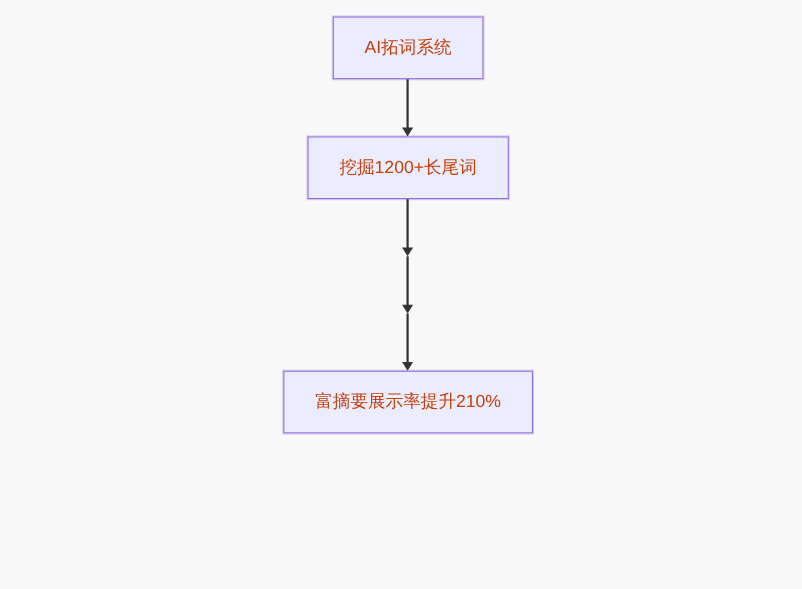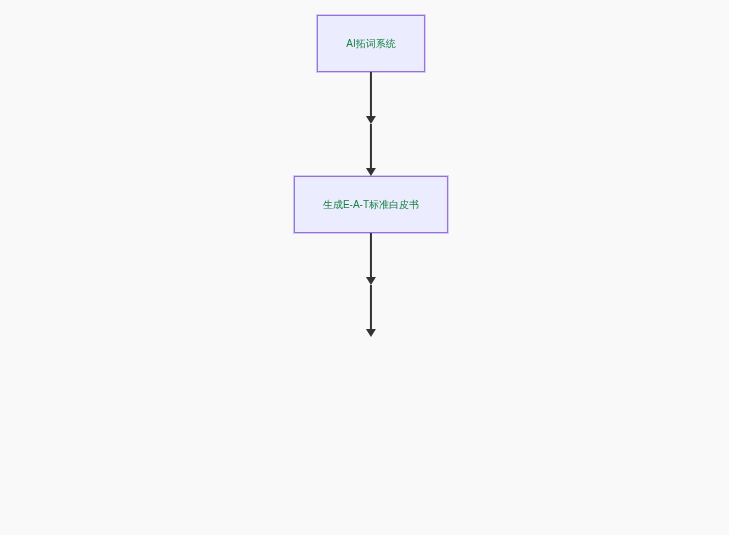--- a/index.html
+++ b/index.html
@@ -29,22 +29,22 @@
     padding: 0 28px;
     background: #ececff;
     border: 1px solid #9370db;
     box-shadow: 0 0 0 1px rgba(147, 112, 219, 0.35);
     display: flex;
     align-items: center;
     justify-content: center;
     white-space: nowrap;
   }
   .node-label {
-    font-size: 10px;
-    color: #15803d;
+    font-size: 16px;
+    color: #c2410c;
     line-height: 1.2;
   }
   .connector {
     position: relative;
     width: 12px;
     height: 52px;
     display: flex;
     justify-content: center;
   }
   .connector .line {
@@ -71,35 +71,38 @@
 
   <div class="node">
     <span class="node-label">AI拓词系统</span>
   </div>
 
   <div class="connector">
     <div class="line"></div>
     <div class="head"></div>
   </div>
 
-
-  <div class="connector">
-    <div class="line"></div>
-    <div class="head"></div>
-  </div>
-
   <div class="node">
-    <span class="node-label">生成E-A-T标准白皮书</span>
+    <span class="node-label">挖掘1200+长尾词</span>
   </div>
 
   <div class="connector">
     <div class="line"></div>
     <div class="head"></div>
   </div>
 
 
   <div class="connector">
     <div class="line"></div>
     <div class="head"></div>
   </div>
 
 
+  <div class="connector">
+    <div class="line"></div>
+    <div class="head"></div>
+  </div>
+
+  <div class="node">
+    <span class="node-label">富摘要展示率提升210%</span>
+  </div>
+
 </div>
 
 </body></html>

